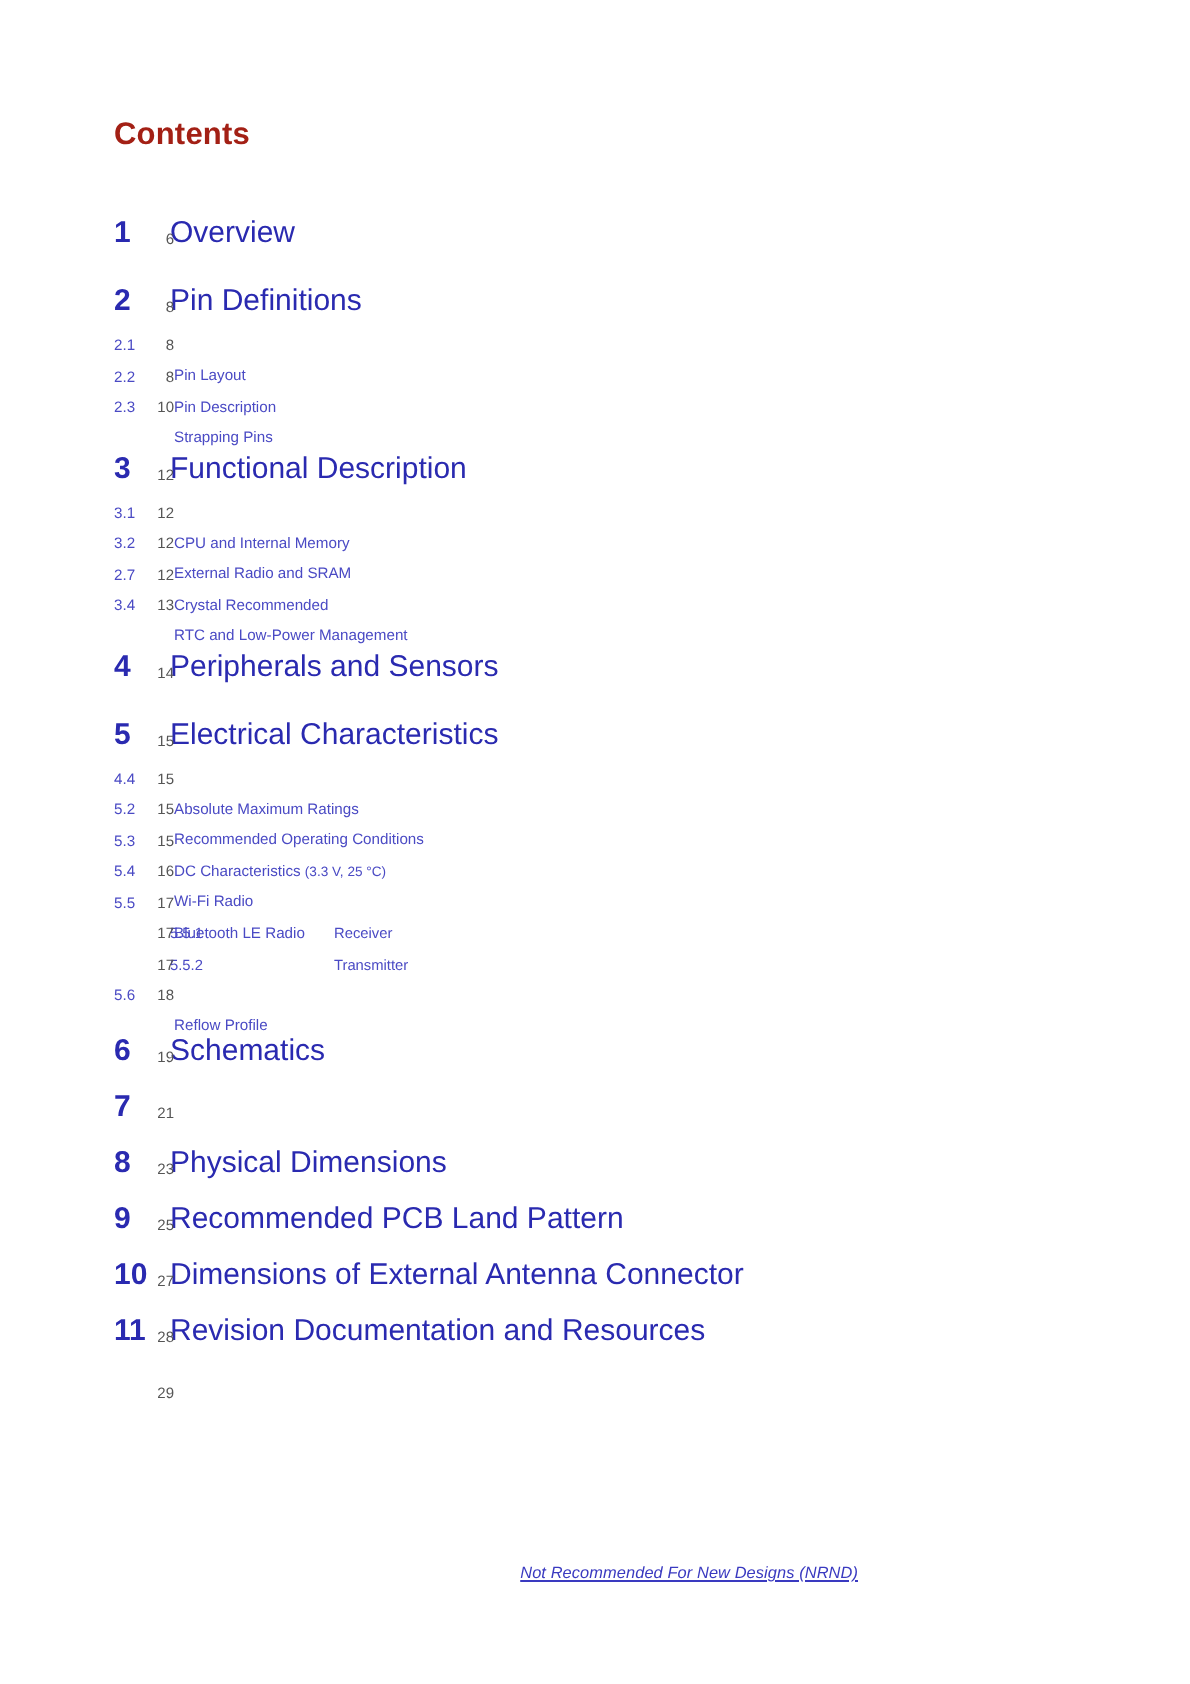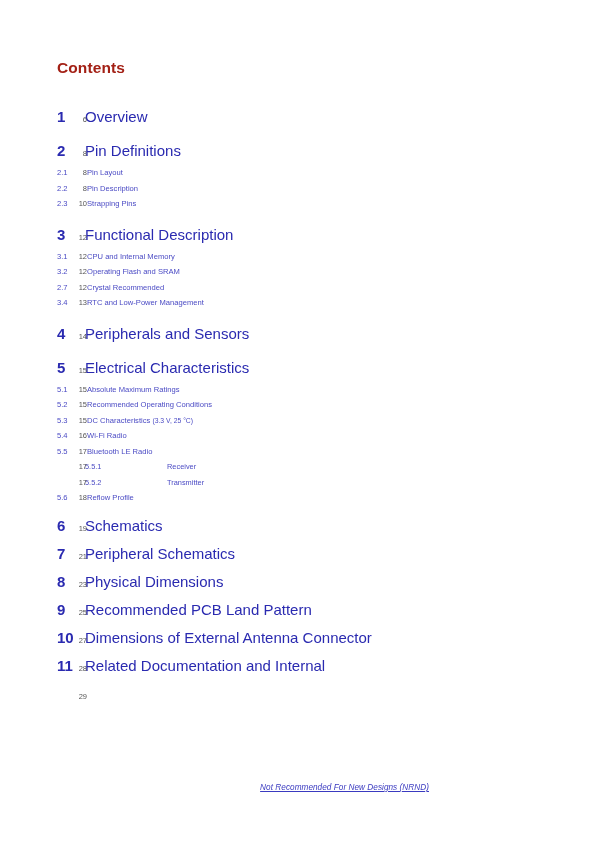--- a/index.html
+++ b/index.html
@@ -104,20 +104,21 @@
     width: 30px;
     font-size: 7.6px;
     color: #4a4ac4;
   }
   .lvl2 .label {
     position: absolute;
     left: 30px;
     font-size: 7.6px;
     color: #4a4ac4;
     white-space: nowrap;
+    margin-top: 15px;
   }
   .lvl2 .label .paren {
     font-size: 6.8px;
   }
   .lvl2 .page {
     position: absolute;
     right: 0;
     width: 30px;
     text-align: right;
     font-size: 7.5px;
@@ -213,21 +214,21 @@
         <span class="label"><span>Functional Description</span></span>
         <span class="page">12</span>
       </div>
       <div class="row lvl2">
         <span class="num">3.1</span>
         <span class="label"><span>CPU and Internal Memory</span></span>
         <span class="page">12</span>
       </div>
       <div class="row lvl2">
         <span class="num">3.2</span>
-        <span class="label"><span>Operating Flash and SRAM</span></span>
+        <span class="label"><span>External Radio and SRAM</span></span>
         <span class="page">12</span>
       </div>
       <div class="row lvl2">
         <span class="num">2.7</span>
         <span class="label"><span>Crystal Recommended</span></span>
         <span class="page">12</span>
       </div>
       <div class="row lvl2">
         <span class="num">3.4</span>
         <span class="label"><span>RTC and Low-Power Management</span></span>
@@ -239,21 +240,21 @@
         <span class="label"><span>Peripherals and Sensors</span></span>
         <span class="page">14</span>
       </div>
       <div class="gap-sm"></div>
       <div class="row lvl1">
         <span class="num">5</span>
         <span class="label"><span>Electrical Characteristics</span></span>
         <span class="page">15</span>
       </div>
       <div class="row lvl2">
-        <span class="num">5.1</span>
+        <span class="num">4.4</span>
         <span class="label"><span>Absolute Maximum Ratings</span></span>
         <span class="page">15</span>
       </div>
       <div class="row lvl2">
         <span class="num">5.2</span>
         <span class="label"><span>Recommended Operating Conditions</span></span>
         <span class="page">15</span>
       </div>
       <div class="row lvl2">
         <span class="num">5.3</span>
@@ -286,41 +287,40 @@
         <span class="page">18</span>
       </div>
       <div class="gap-sm"></div>
       <div class="row lvl1">
         <span class="num">6</span>
         <span class="label"><span>Schematics</span></span>
         <span class="page">19</span>
       </div>
       <div class="row lvl1">
         <span class="num">7</span>
-        <span class="label"><span>Peripheral Schematics</span></span>
         <span class="page">21</span>
       </div>
       <div class="row lvl1">
         <span class="num">8</span>
         <span class="label"><span>Physical Dimensions</span></span>
         <span class="page">23</span>
       </div>
       <div class="row lvl1">
         <span class="num">9</span>
         <span class="label"><span>Recommended PCB Land Pattern</span></span>
         <span class="page">25</span>
       </div>
       <div class="row lvl1">
         <span class="num">10</span>
         <span class="label"><span>Dimensions of External Antenna Connector</span></span>
         <span class="page">27</span>
       </div>
       <div class="row lvl1">
         <span class="num">11</span>
-        <span class="label"><span>Related Documentation and Internal</span></span>
+        <span class="label"><span>Revision Documentation and Resources</span></span>
         <span class="page">28</span>
       </div>
       <div class="row lvl1 nonum">
         <span class="page">29</span>
       </div>
     </div>
 
   <div class="footer">
     <span class="footer-link">Not Recommended For New Designs (NRND)</span>
   </div>

